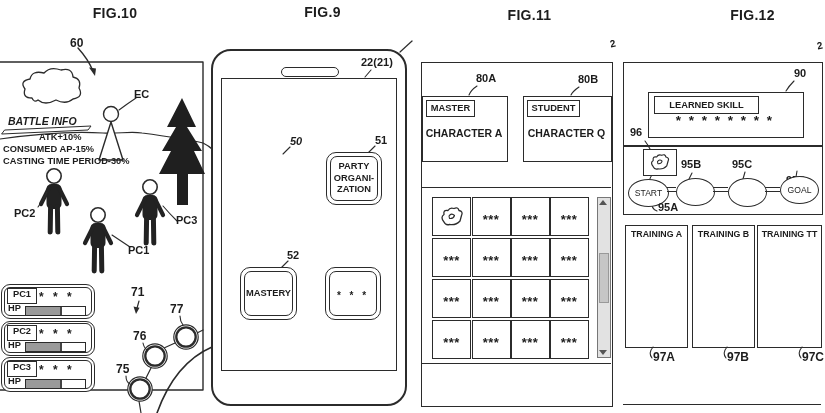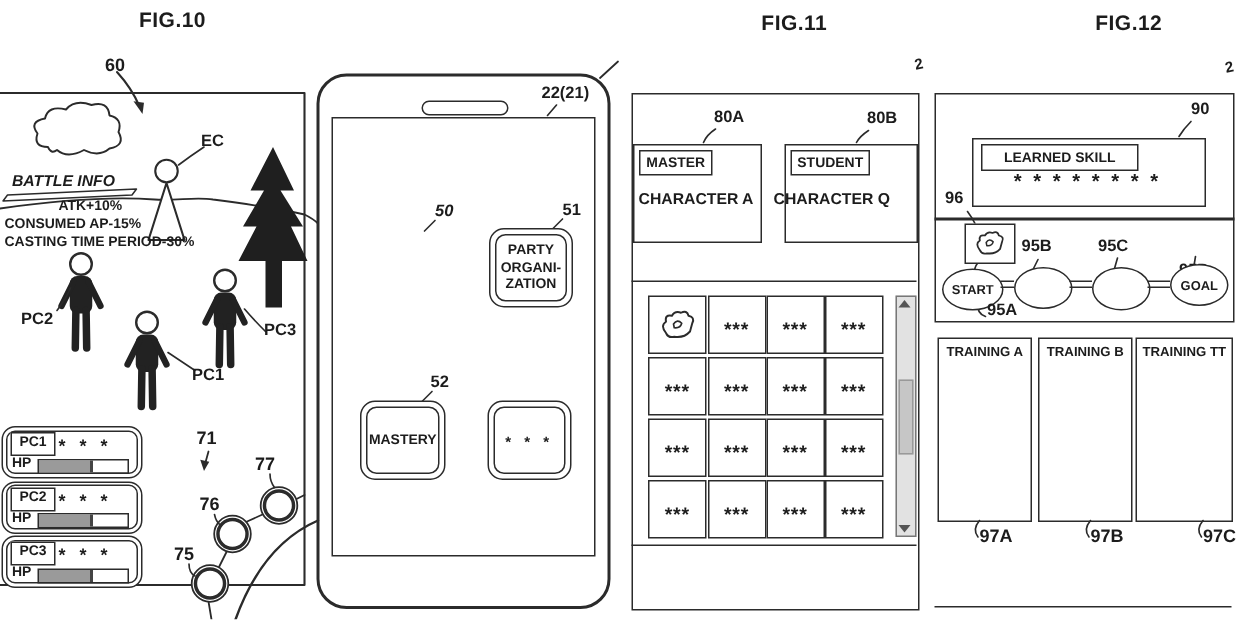--- a/index.html
+++ b/index.html
@@ -20,21 +20,21 @@
   .dblbox::before{content:"";position:absolute;inset:1.6px;border:1.1px solid #2b2b2b;border-radius:6px;}
   
   .appbtn{position:absolute;border:1.5px solid #2b2b2b;border-radius:10px;background:#fff;}
   .appbtn .inner{position:absolute;inset:2.6px;border:1.1px solid #2b2b2b;border-radius:7px;
                  display:flex;flex-direction:column;align-items:center;justify-content:center;
                  font-size:9.3px;line-height:11.5px;font-weight:600;text-align:center;}
   .cell{position:absolute;border:1.3px solid #2b2b2b;background:#fff;display:flex;
         align-items:center;justify-content:center;}
   .cellstars{font-size:13px;font-weight:600;letter-spacing:.5px;padding-top:6px;}
   .node{position:absolute;border:1.8px solid #2b2b2b;border-radius:50%;background:#fff;
-        display:flex;align-items:center;justify-content:center;font-size:8.6px;font-weight:700;}
+        display:flex;align-items:center;justify-content:center;font-size:8.6px;font-weight:400;}
   .dline{position:absolute;height:3.4px;border-top:1.5px solid #2b2b2b;border-bottom:1.5px solid #2b2b2b;}
   .tri{width:0;height:0;position:absolute;left:1.5px;}
   .tri.up{top:2px;border-left:4px solid transparent;border-right:4px solid transparent;border-bottom:5px solid #555;}
   .tri.dn{bottom:2px;border-left:4px solid transparent;border-right:4px solid transparent;border-top:5px solid #555;}
   .stars{letter-spacing:3px;transform:translateY(2px);}
 </style>
 </head>
 <body>
 
 <div id="sheet">
@@ -157,20 +157,21 @@
     <div style="position:absolute;left:23px;top:20.5px;width:59px;height:8px;border:1px solid #2b2b2b;">
       <div style="height: 100%; background: rgb(154, 154, 154); border-right: 2px solid rgb(68, 68, 68); width: 58%;"></div>
     </div>
   </div>
 
   <div class="txt ref12 lay" style="left:131px;top:285px;">71</div>
   <div class="txt ref12 lay" style="left:116px;top:362px;">75</div>
   <div class="txt ref12 lay" style="left:133px;top:329px;">76</div>
   <div class="txt ref12 lay" style="left:170px;top:302px;">77</div>
 
+  <div class="txt ftitle ctr lay abs" style="left:265px;top:4px;width:115px;">FIG.9</div>
   <div class="abs lay" style="left:211px;top:49px;width:192px;height:353px;border:2px solid #2b2b2b;border-radius:20px;"></div>
   <div class="abs lay" style="left:281px;top:67px;width:56px;height:8px;border:1.4px solid #2b2b2b;border-radius:5px;"></div>
   <div class="abs lay" style="left:221px;top:78px;width:174px;height:291px;border:1.5px solid #2b2b2b;"></div>
   <div class="txt lay" style="left:361px;top:56px;font-size:11px;">22(21)</div>
 
   <div class="appbtn lay" style="left:326px;top:152px;width:54px;height:51px;">
     <div class="inner">
       <span>PARTY</span>
       <span>ORGANI-</span>
       <span>ZATION</span>
@@ -197,21 +198,21 @@
 
   <div class="txt ref lay" style="left:476px;top:72px;">80A</div>
   <div class="txt ref lay" style="left:578px;top:73px;">80B</div>
 
   <div class="box lay" style="left:422px;top:96px;width:84px;height:64px;border-width:1.4px;"></div>
   <div class="thinbox ctr lay" style="left:426px;top:100px;width:47px;height:15px;font-size:9.3px;font-weight:600;line-height:15px;">MASTER</div>
   <div class="txt ctr lay abs" style="left:423px;top:127px;width:82px;font-size:10.5px;">CHARACTER A</div>
 
   <div class="box lay" style="left:523px;top:96px;width:87px;height:64px;border-width:1.4px;"></div>
   <div class="thinbox ctr lay" style="left:527px;top:100px;width:51px;height:15px;font-size:9.3px;font-weight:600;line-height:15px;">STUDENT</div>
-  <div class="txt ctr lay abs" style="left:512px;top:127px;width:85px;font-size:10.5px;">CHARACTER Q</div>
+  <div class="txt ctr lay abs" style="left:524px;top:127px;width:85px;font-size:10.5px;">CHARACTER Q</div>
 
   <div class="abs lay" style="left:421px;top:187px;width:190px;border-top:1.4px solid #2b2b2b;"></div>
   <div class="abs lay" style="left:421px;top:363px;width:190px;border-top:1.4px solid #2b2b2b;"></div>
 
   <div class="cell lay" style="left:432px;top:197px;width:37px;height:37px;">
     <svg width="26" height="22" viewBox="0 0 26 22" fill="none" stroke="#2b2b2b" stroke-width="1.3" stroke-linejoin="round">
       <path d="M5,16 Q1,11 5,8.5 Q4,3.5 9,4.5 Q11,1 15,2.5 Q19,0.5 20,4.5 Q24.5,5.5 22.5,9.5 L21,15 Q17,19.5 10.5,18.5 Q6.5,19.5 5,16 Z"></path>
       <path d="M10,10 Q12.5,6.5 15.5,9.5 Q14.5,13 10.5,12.5 Z" stroke-width="1.1"></path>
     </svg>
   </div>

